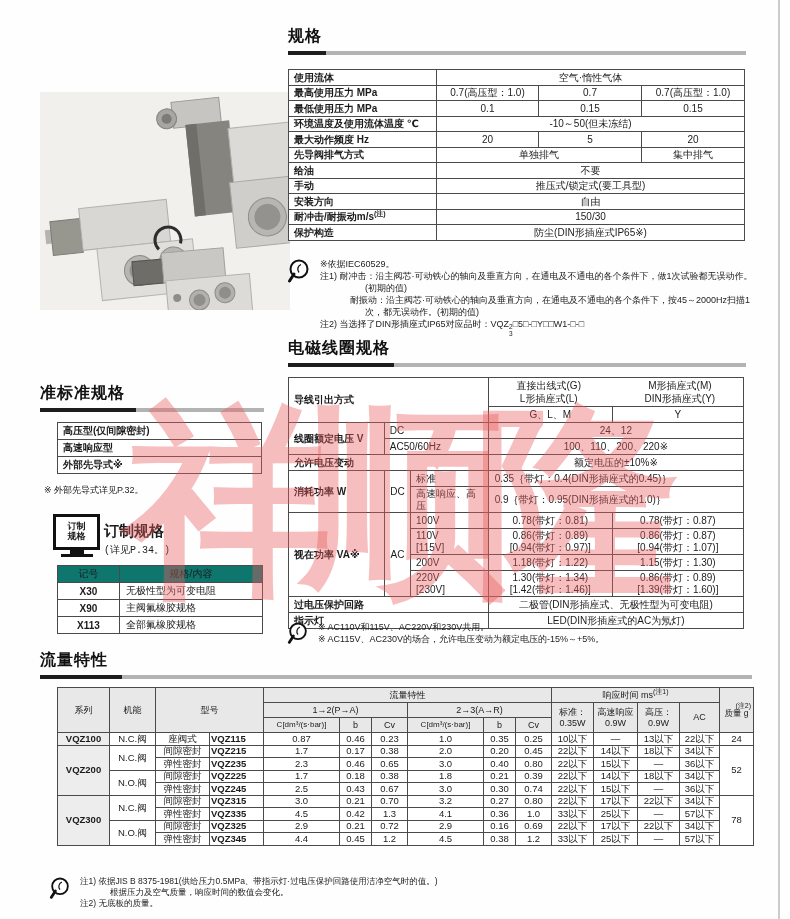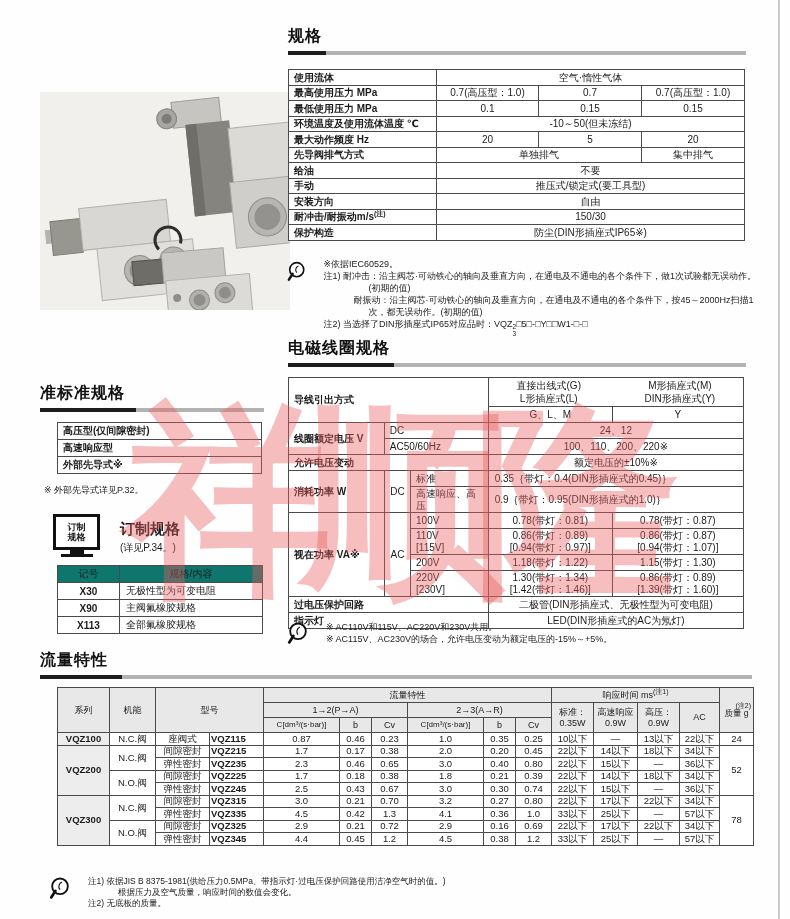--- a/index.html
+++ b/index.html
@@ -47,31 +47,31 @@
   .t-flow{width:694px;}
   .t-flow th{font-size:9px;background:#e8e8e8;line-height:1.15;height:14px;padding:0 1px;}
   .t-flow td{font-size:9.5px;height:11.5px;line-height:1.05;padding:0 1px;}
   .t-flow .sm{font-size:8px;}
   .t-flow .wtcell{font-size:8.5px;}
   .ser{background:#ededed;font-weight:bold;font-size:10px;}
   .model{font-weight:bold;text-align:left;padding-left:4px;}
   .seal{text-align:center;padding-left:4px;}
 
   
-  .notes{display:flex;align-items:flex-start;gap:16px;}
+  .notes{display:flex;align-items:flex-start;gap:8px;}
   .notes-text{font-size:9px;line-height:12px;color:#222;}
   .note-line{white-space:nowrap;}
 
   
   .monitor{width:47px;}
   .mon-screen{border:3px solid #111;height:30px;display:flex;flex-direction:column;align-items:center;
               justify-content:center;font-size:9px;font-weight:bold;line-height:1.15;background:#fff;}
   .mon-neck{width:14px;height:4px;background:#111;margin:0 auto;}
   .mon-base{width:32px;height:3px;background:#111;margin:0 auto;}
-  .custom-head{display:flex;gap:20px;align-items:flex-start;}
+  .custom-head{display:flex;gap:4px;align-items:flex-end;font-family:Liberation Mono, monospace;}
   .custom-title{font-weight:bold;font-size:15px;margin-top:6px;}
   .custom-sub{font-size:10px;margin-top:2px;}
 
   
   .small-note{font-size:9px;margin-top:10px;padding-left:2px;}
 
   
   .watermark{position:absolute;left:126px;top:398px;font-size:205px;font-weight:bold;
              color:rgba(233,92,92,0.40);letter-spacing:-30px;line-height:1;z-index:60;
              pointer-events:none;white-space:nowrap;font-family:"DejaVu Serif",serif;}

